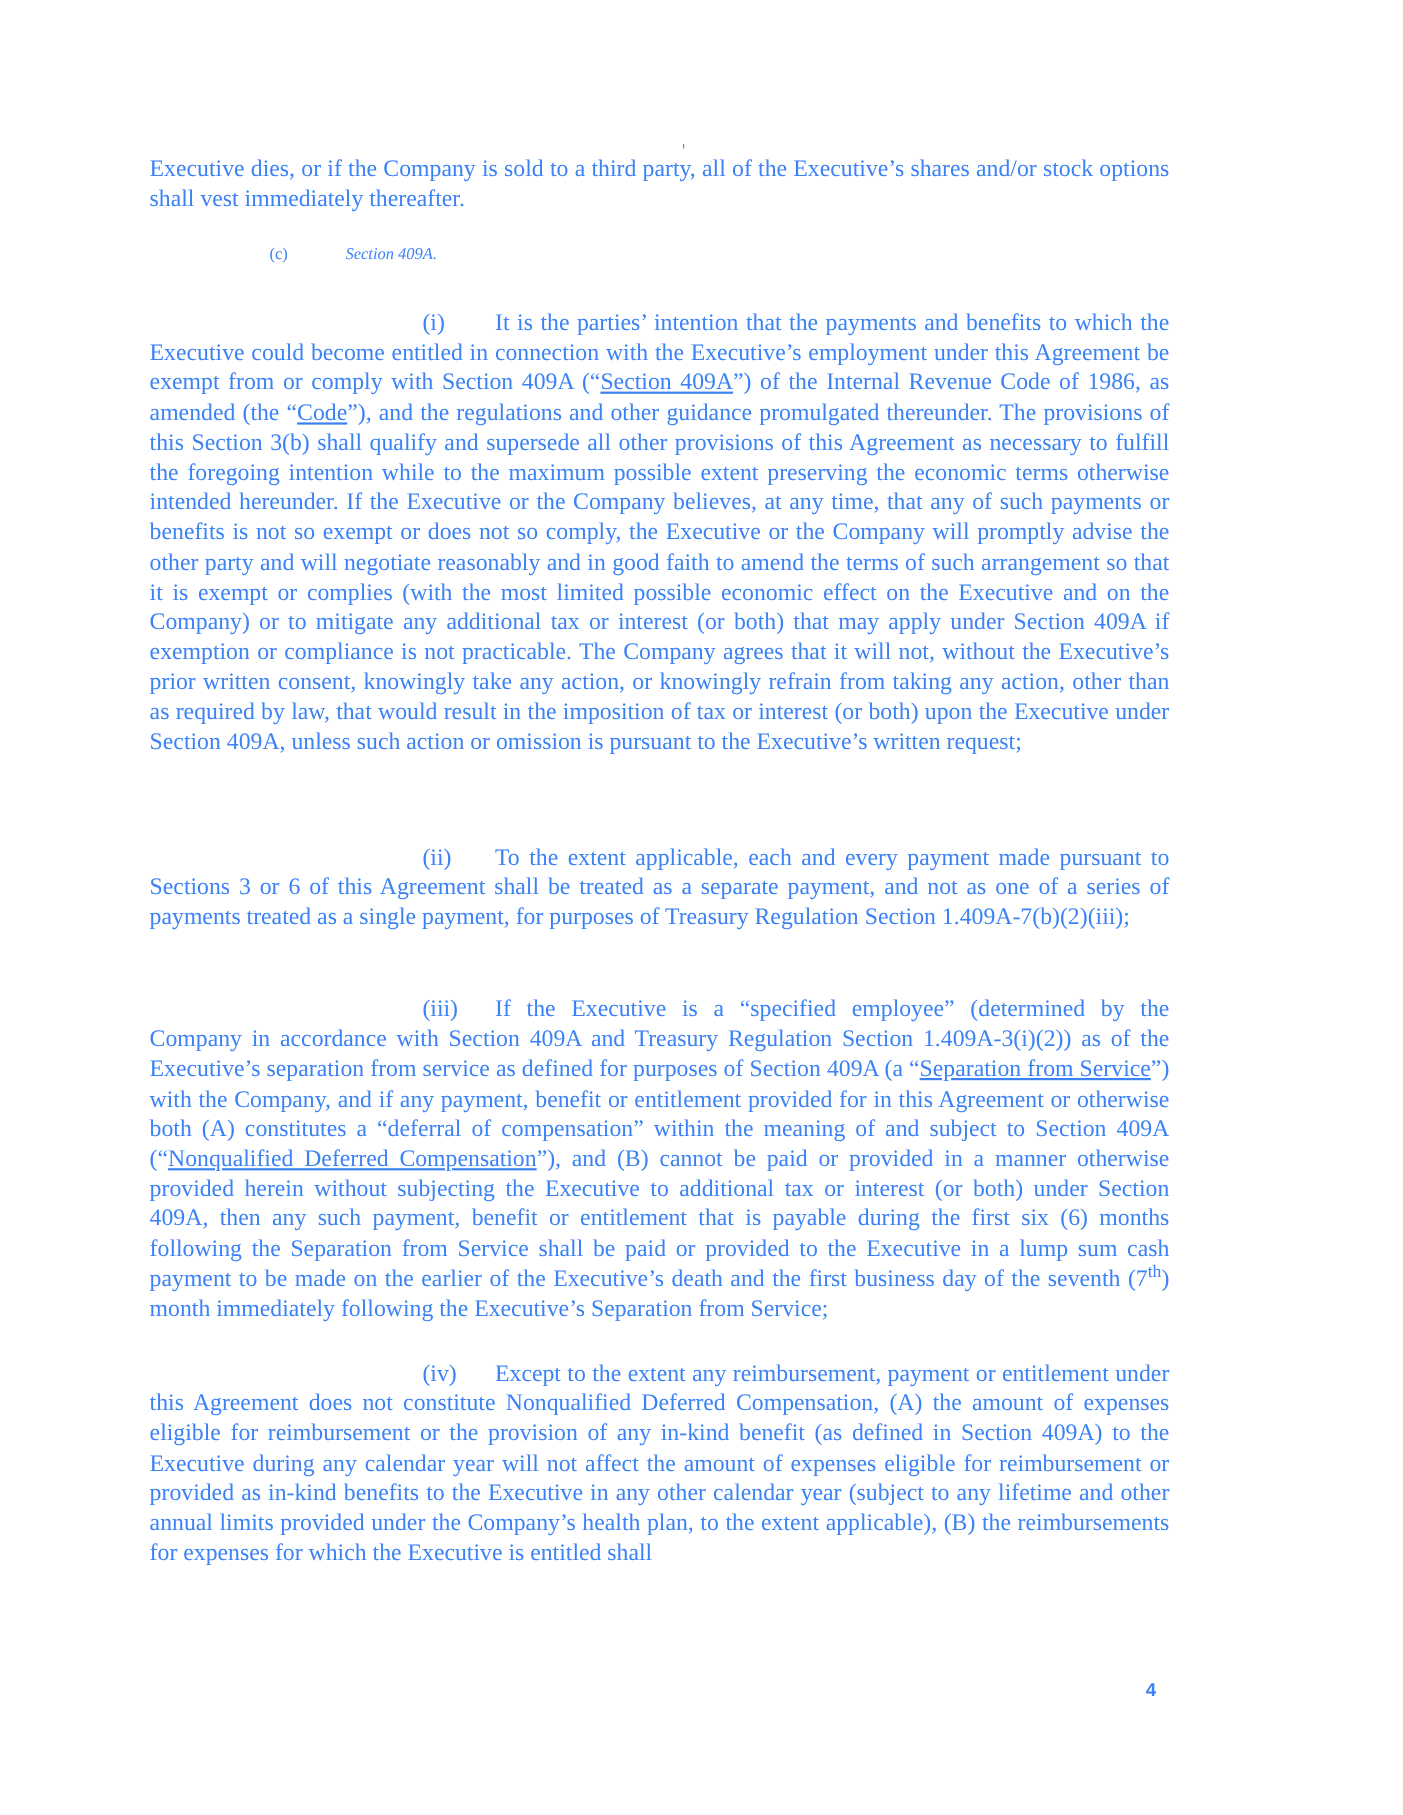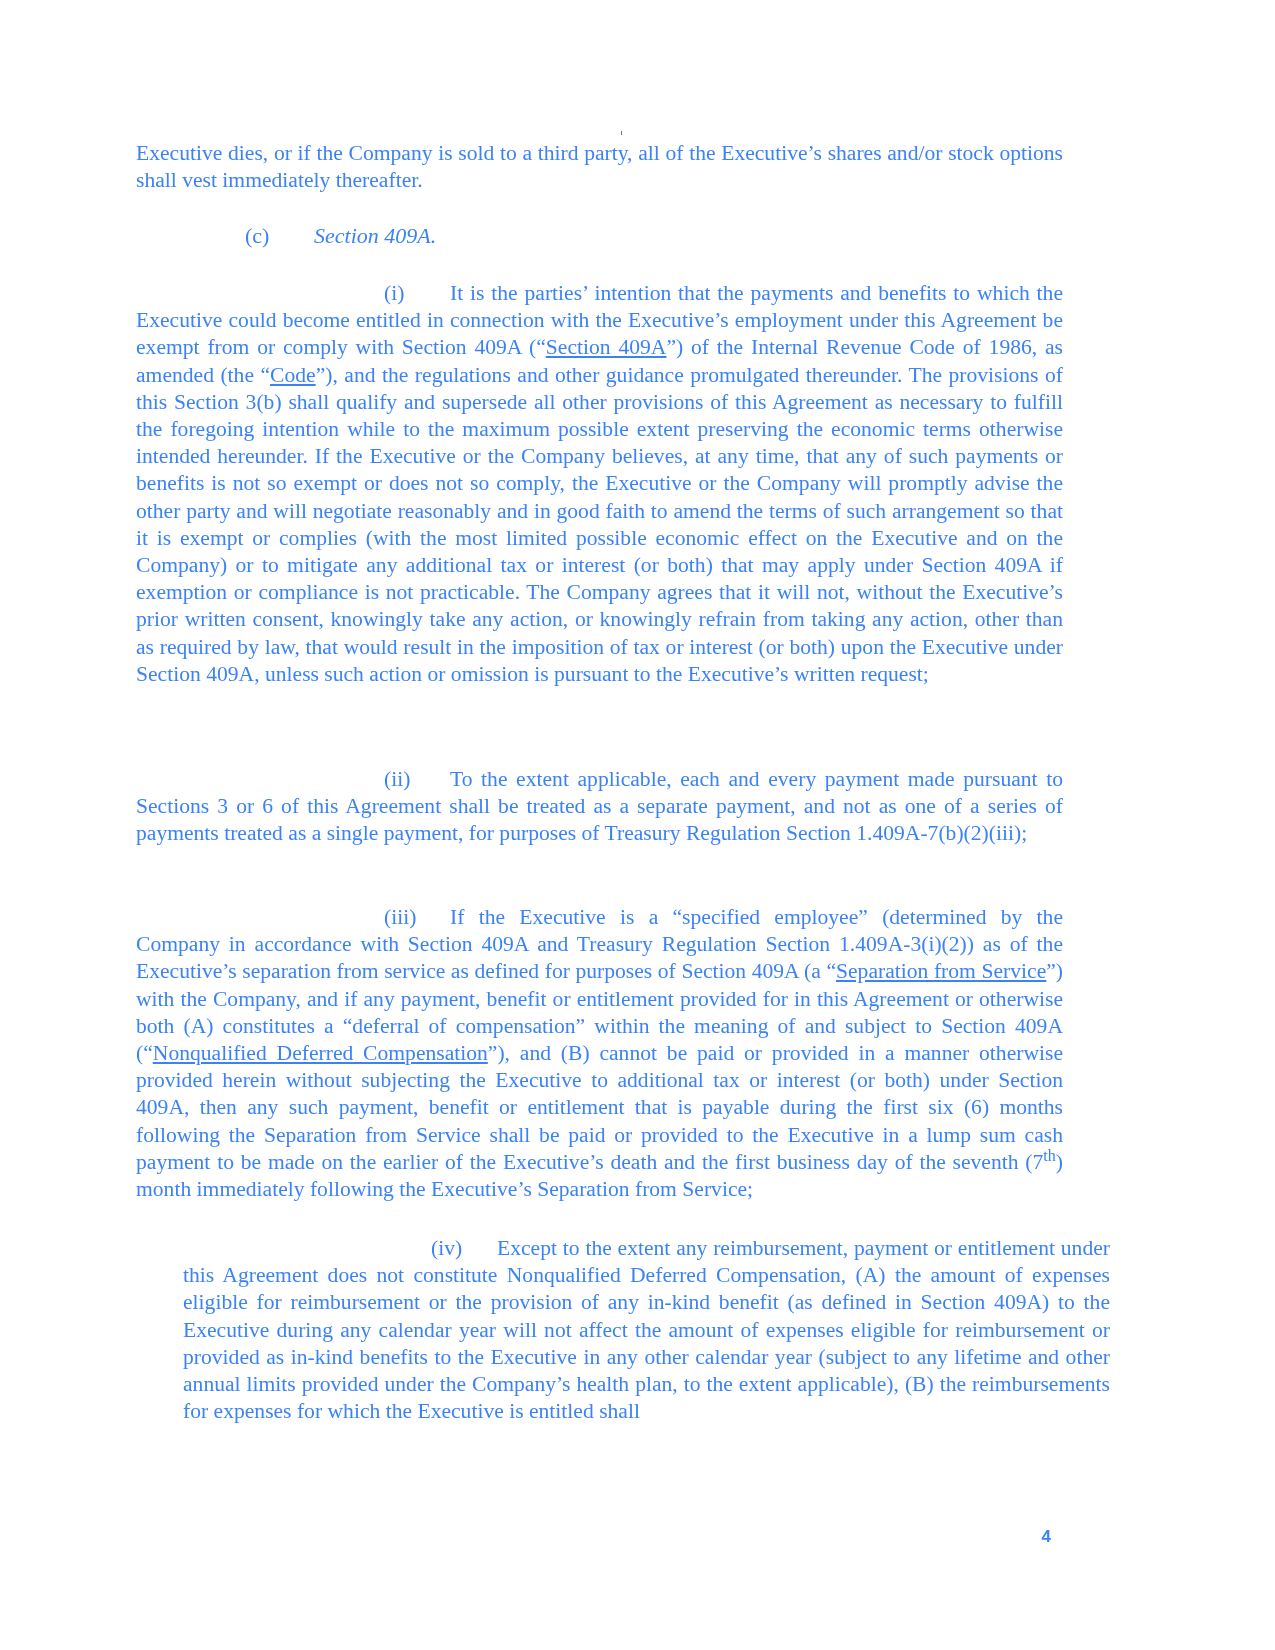--- a/index.html
+++ b/index.html
@@ -4,27 +4,27 @@
 <style>
   html, body { margin: 0; padding: 0; background: #ffffff; }
   body { width: 1275px; height: 1650px; position: relative; overflow: hidden; }
   .page {
     position: absolute; left: 0; top: 0; width: 1275px; height: 1650px; background: #fff;
     font-family: "Liberation Serif", "DejaVu Serif", serif; color: #3b82f6;
   }
   .text { position: absolute; left: 136px; width: 927px; font-size: 21.6px; line-height: 27.2px; text-align: justify; }
   .p { margin: 0; }
   .p-first { top: 140px; }
-  .heading { position: absolute; top: 223px; left: 245px; font-size: 22px; }
+  .heading { position: absolute; top: 223px; left: 245px; font-size: 15px; }
   .heading .num { display: inline-block; width: 69px; }
   .heading .title { font-style: italic; }
   .sub-i { top: 280px; }
   .sub-ii { top: 766px; }
   .sub-iii { top: 904px; }
-  .sub-iv { top: 1235px; margin-left: 47px; }
+  .sub-iv { top: 1235px; }
   .indent { display: inline-block; width: 248px; }
   .label { display: inline-block; width: 66px; }
   u { text-decoration: underline; }
   sup { font-size: 16px; line-height: 0; }
   .page-number {
     position: absolute; right: 224px; top: 1527px;
     font-family: "Liberation Sans", sans-serif; font-size: 17px; font-weight: bold;
   }
   .speck { position:absolute; left: 621px; top: 131px; width: 1px; height: 4px; background:#777; }
 </style>

